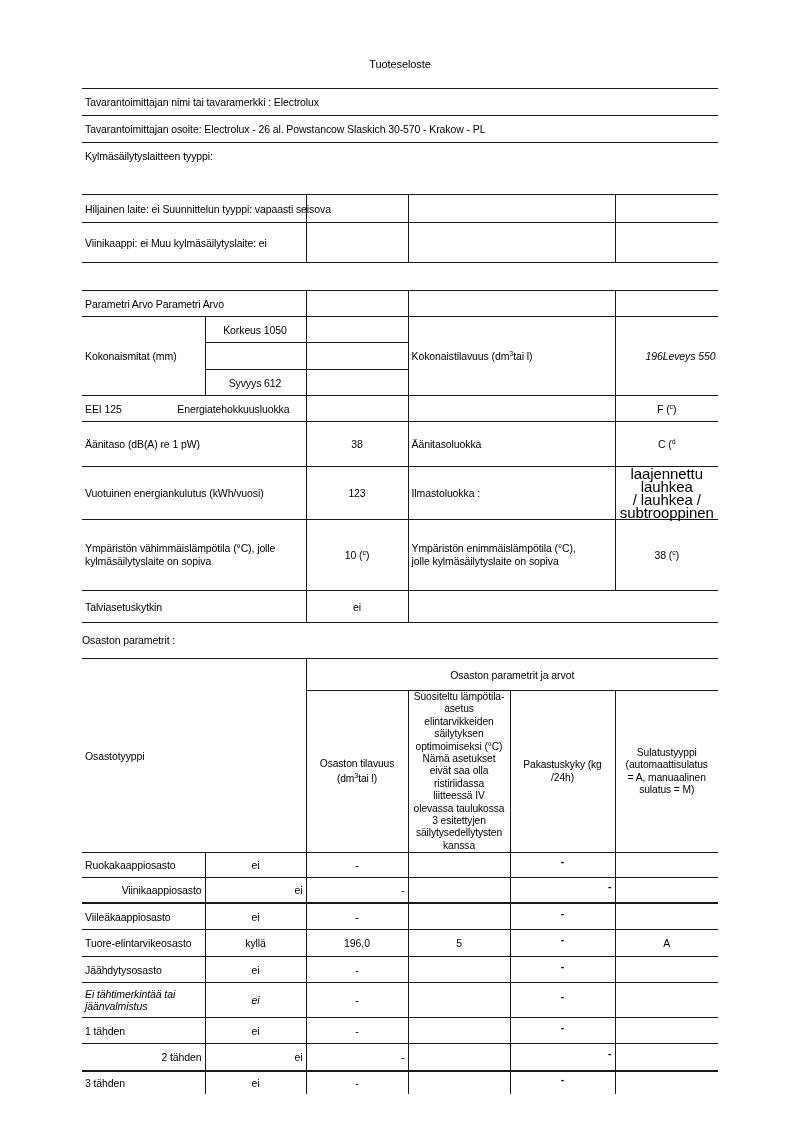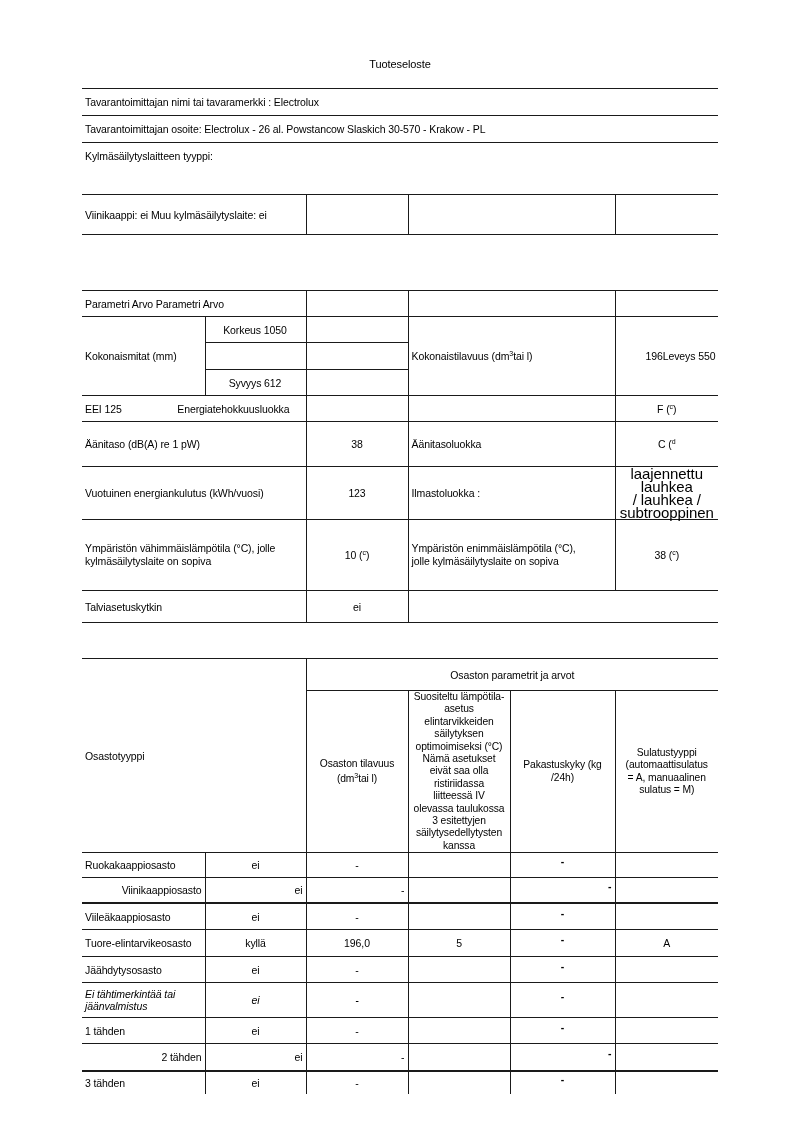--- a/index.html
+++ b/index.html
@@ -23,21 +23,21 @@
 
   .c{text-align:center;}
   .r{text-align:center;padding-right:4px;}
   .nw{white-space:nowrap;}
   .sup{font-size:7px;vertical-align:4px;letter-spacing:0;}
   .small{font-size:10.3px;line-height:12.4px;}
   .climate{font-size:15px;line-height:13px;}
   .two{line-height:13.5px;}
   .rdash{position:relative;top:-4px;font-weight:bold;display:inline-block;}
   .spread{display:flex;justify-content:space-between;padding-right:13px;}
-  .volval{padding-left:30px;white-space:nowrap;}
+  .volval{padding-left:30px;white-space:nowrap;font-style:italic;}
   tr.thick td{border-bottom-width:2px;text-align:right;}
   tr.noline td{border-bottom:none;}
   
   .hA1{height:27px;} .hA2{height:27px;} .hA3{height:26px;} .hA4{height:26px;}
   .hB1{height:28px;} .hB2{height:40px;}
   .hC1{height:26px;} .hC2{height:26px;} .hC3{height:27px;} .hC4{height:26px;}
   .hC5{height:26px;} .hC6{height:45px;} .hC7{height:53px;} .hC8{height:71px;} .hC9{height:32px;}
   .hD1{height:32px;} .hD2{height:162px;}
   .hr25{height:25px;} .hr26{height:26px;} .hr27{height:27px;} .hr35{height:35px;font-style:italic;} .hr23{height:23px;}
 </style>
@@ -66,20 +66,26 @@
     </table>
 
   <table class="abs grid" style="top:194px;">
     <colgroup>
         <col style="width:224px;">
         <col style="width:102px;">
         <col style="width:207px;">
         <col style="width:103px;">
       </colgroup>
     <tbody>
+        <tr class="hB1">
+      <td class="nw">Hiljainen laite: ei Suunnittelun tyyppi: vapaasti seisova</td>
+      <td></td>
+      <td></td>
+      <td></td>
+    </tr>
     <tr class="hB2">
       <td class="nw">Viinikaappi: ei Muu kylmäsäilytyslaite: ei</td>
       <td></td>
       <td></td>
       <td></td>
     </tr>
   </tbody>
     </table>
 
 
@@ -153,20 +159,21 @@
       <td class="c"><span>38 (</span><span class="sup">c</span><span>)</span></td>
     </tr>
     <tr class="hC9">
       <td colspan="2" class="nw">Talviasetuskytkin</td>
       <td class="c">ei</td>
       <td colspan="2"></td>
     </tr>
   </tbody>
     </table>
 
+  <div class="abs heading h-comp">Osaston parametrit :</div>
 
   <table class="abs grid" style="top:658px;">
     <colgroup>
         <col style="width:123px;">
         <col style="width:101px;">
         <col style="width:102px;">
         <col style="width:102px;">
         <col style="width:105px;">
         <col style="width:103px;">
       </colgroup>

